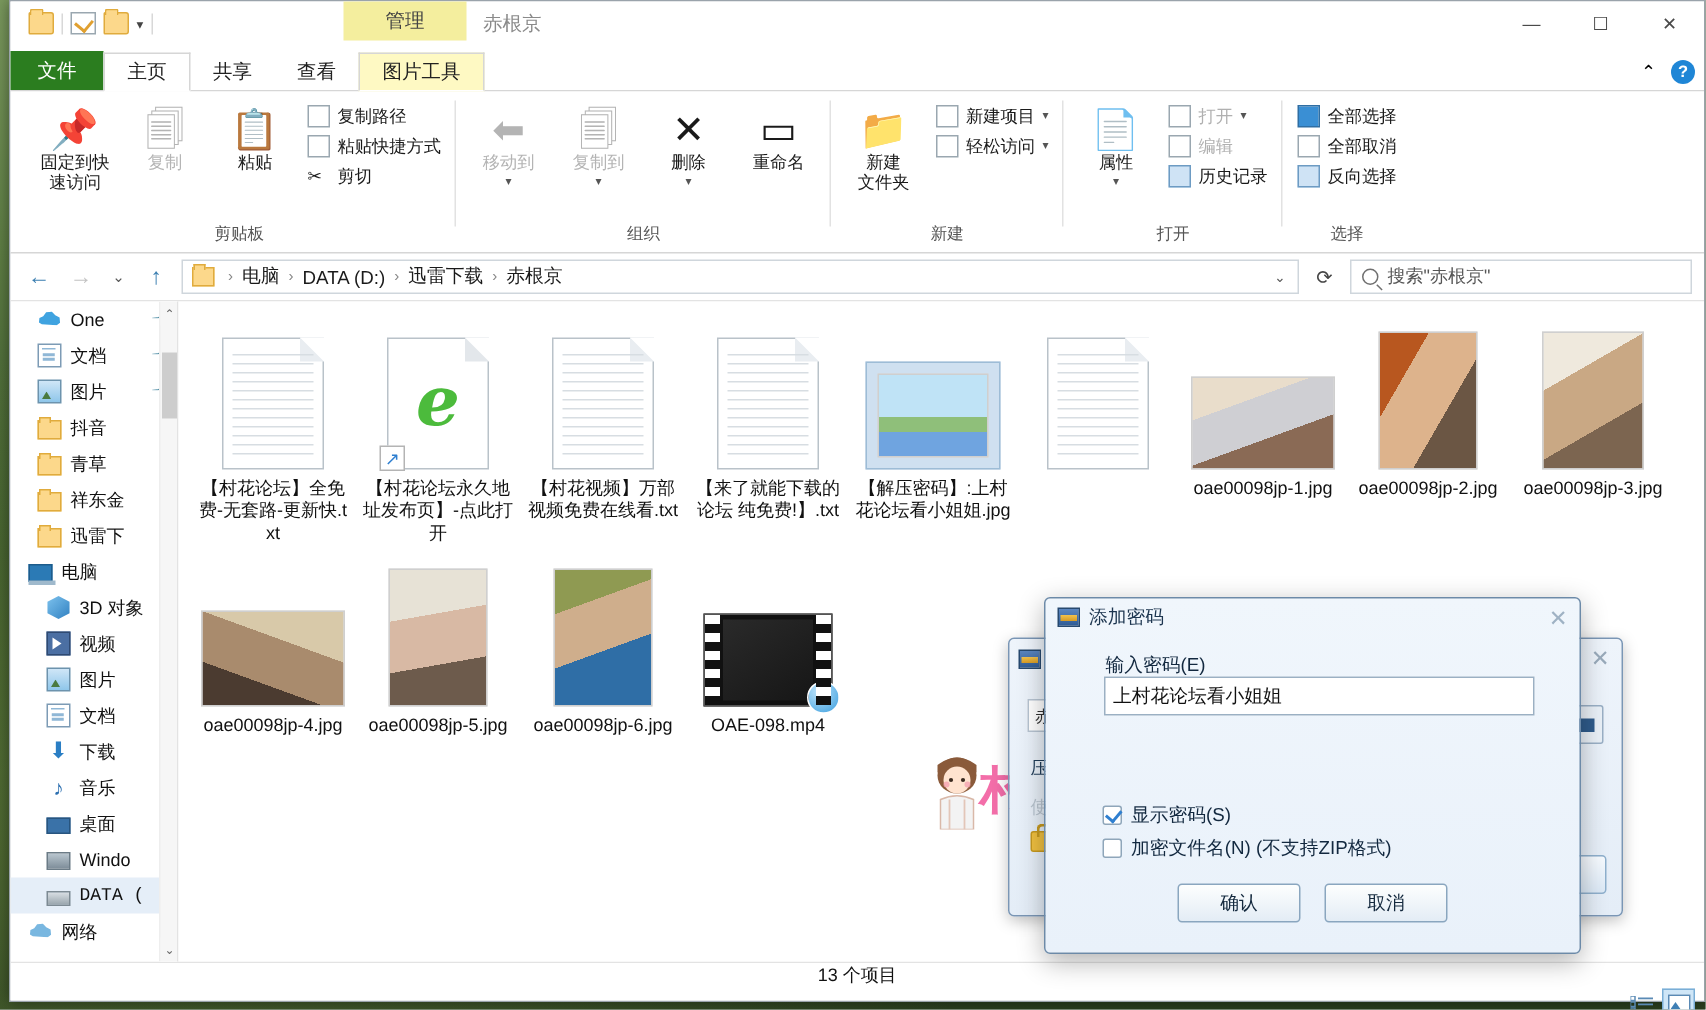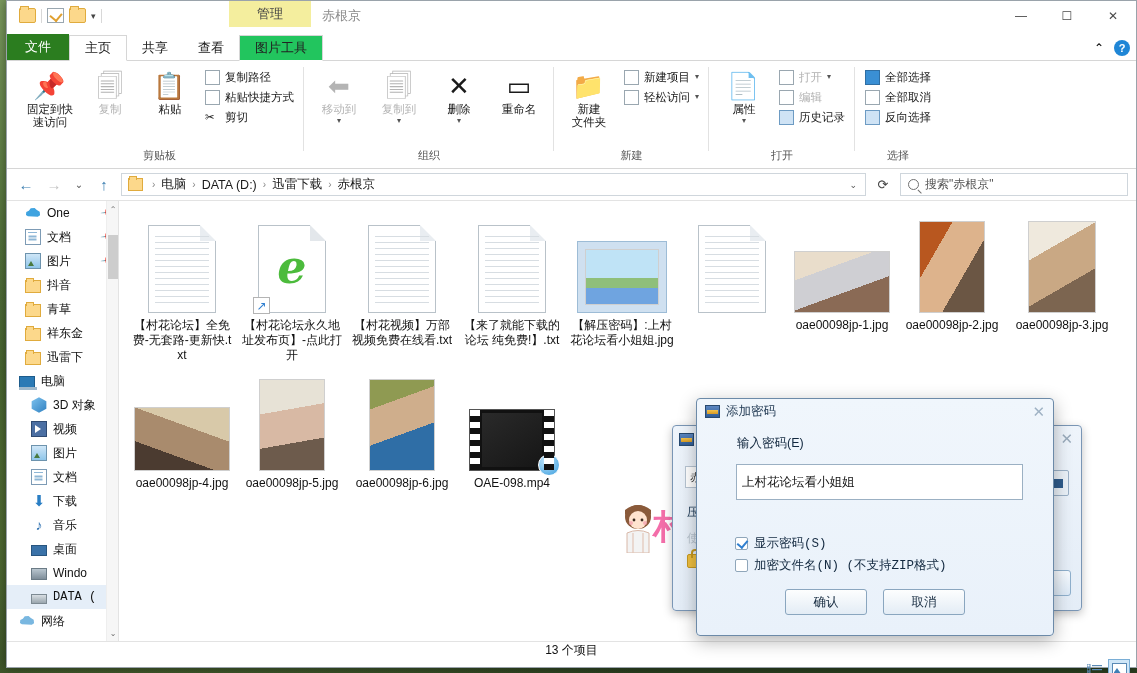--- a/index.html
+++ b/index.html
@@ -44,21 +44,21 @@
     color:#444; font-size:13px;
   }
   .win-title{ position:absolute;left:315px;top:6px;color:#8a8a8a;font-size:13px;}
   .wbtns{ position:absolute;right:0;top:0;display:flex;}
   .wbtn{ width:46px;height:30px;display:flex;align-items:center;justify-content:center;color:#4a4a4a;}
   
   .tabbar{ height:28px; background:#fff; display:flex; align-items:flex-end; border-bottom:1px solid #d6d6d6; position:relative;}
   .tab{ padding:5px 15px 6px; font-size:13px; color:#222; line-height:1; cursor:default;}
   .tab.file{ background:#2b7d1f; color:#fff; padding:6px 18px 7px;}
   .tab.active{ background:#fff; border:1px solid #d6d6d6; border-bottom:1px solid #fff; margin-bottom:-1px; position:relative; z-index:3;}
-  .tab.ctx{ background:#22c55e; border:1px solid #d6d6d6; border-bottom:1px solid #fff; margin-bottom:-1px; position:relative; z-index:3;}
+  .tab.ctx{ background:#fef9c3; border:1px solid #d6d6d6; border-bottom:1px solid #fff; margin-bottom:-1px; position:relative; z-index:3;}
   .ribbon-right{ position:absolute; right:6px; bottom:4px; display:flex; align-items:center; gap:10px;}
   .help-ic{ width:16px;height:16px;border-radius:50%;background:#1f86d6;color:#fff;font-size:11px;display:flex;align-items:center;justify-content:center;font-weight:bold;}
   
   .ribbon{ height:108px; background:#fff; border-bottom:1px solid #d6d6d6; display:flex; padding:4px 0 0 8px; position:relative;}
   .rgroup{ display:flex; flex-direction:column; align-items:center; justify-content:space-between; height:100px; padding:0 6px; position:relative;}
   .rgroup:after{ content:""; position:absolute; right:0; top:2px; bottom:14px; width:1px; background:#e2e2e2;}
   .rgroup.nosep:after{display:none;}
   .rg-body{ display:flex; gap:2px; align-items:flex-start;}
   .rg-title{ font-size:11px; color:#555; padding-bottom:2px;}
   .bigbtn{ width:58px; display:flex;flex-direction:column;align-items:center; padding:4px 2px; text-align:center; line-height:13px; font-size:11.5px; color:#1a1a1a;}
@@ -179,23 +179,23 @@
   .rar-front{
     position:absolute; left:696px; top:398px; width:358px; height:238px;
     background:linear-gradient(#f0f6fc,#e9f1fa); border:1px solid #6c8aa8; border-radius:4px;
     box-shadow:0 5px 18px rgba(0,0,0,.3);
   }
   .rf-title{ height:24px; display:flex; align-items:center; gap:6px; padding:0 8px; font-size:12.5px; color:#1d3650;}
   .rar-ic{ width:15px;height:13px; background:linear-gradient(#5b86c0,#2f5c96); border:1px solid #27496f; position:relative; flex:0 0 15px;}
   .rar-ic:after{content:"";position:absolute;left:1px;top:4px;right:1px;height:4px;background:linear-gradient(#f3c24c,#d79b24);}
   .rf-close{ position:absolute; right:8px; top:4px; color:#9fb2c4; font-size:15px;}
   .rf-label{ position:absolute; left:40px; top:36px; font-size:12.5px; color:#12283f;}
-  .rf-input{ position:absolute; left:39px; top:65px; width:287px; height:36px; background:#fff; border:1px solid #9bb0c3;
+  .rf-input{ position:absolute; left:39px; top:52px; width:287px; height:26px; background:#fff; border:1px solid #9bb0c3;
     font-size:12.5px; color:#111; padding:3px 5px; display:flex; align-items:center;}
-  .rf-chk{ position:absolute; left:38px; display:flex; align-items:center; gap:6px; font-size:12.5px; color:#12283f;font-family:Liberation Mono, monospace;}
+  .rf-chk{ position:absolute; left:38px; display:flex; align-items:center; gap:6px; font-size:12.5px; color:#12283f;}
   .cbox{ width:13px;height:13px;background:#fff;border:1px solid #8fa6ba;border-radius:2px; position:relative; flex:0 0 13px;}
   .cbox.ck:after{content:"";position:absolute;left:3px;top:0px;width:5px;height:8px;border-right:2px solid #2f7fd0;border-bottom:2px solid #2f7fd0;transform:rotate(40deg);}
   .rf-btns{ position:absolute; left:0; right:0; bottom:20px; display:flex; justify-content:center; gap:16px;}
   .rf-btn{ width:82px;height:26px; background:linear-gradient(#fdfefe,#e3ecf5); border:1px solid #8aa6bf; border-radius:3px;
     display:flex;align-items:center;justify-content:center; font-size:12.5px; color:#14293e;}
 </style>
 </head>
 <body>
 
 <div id="desktop"></div>

